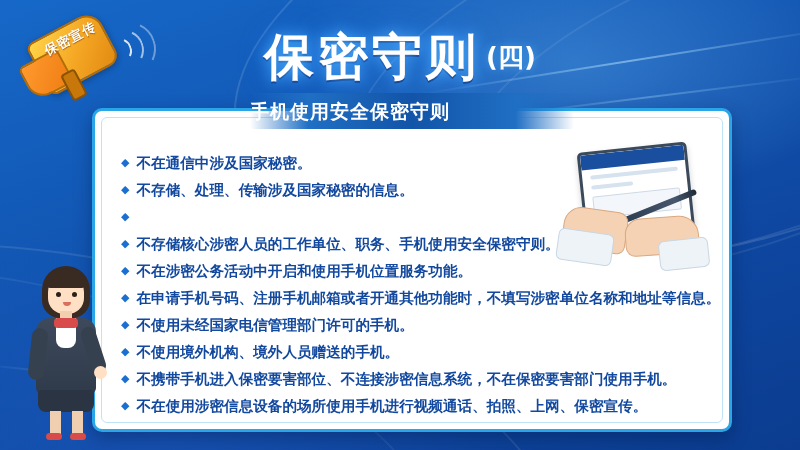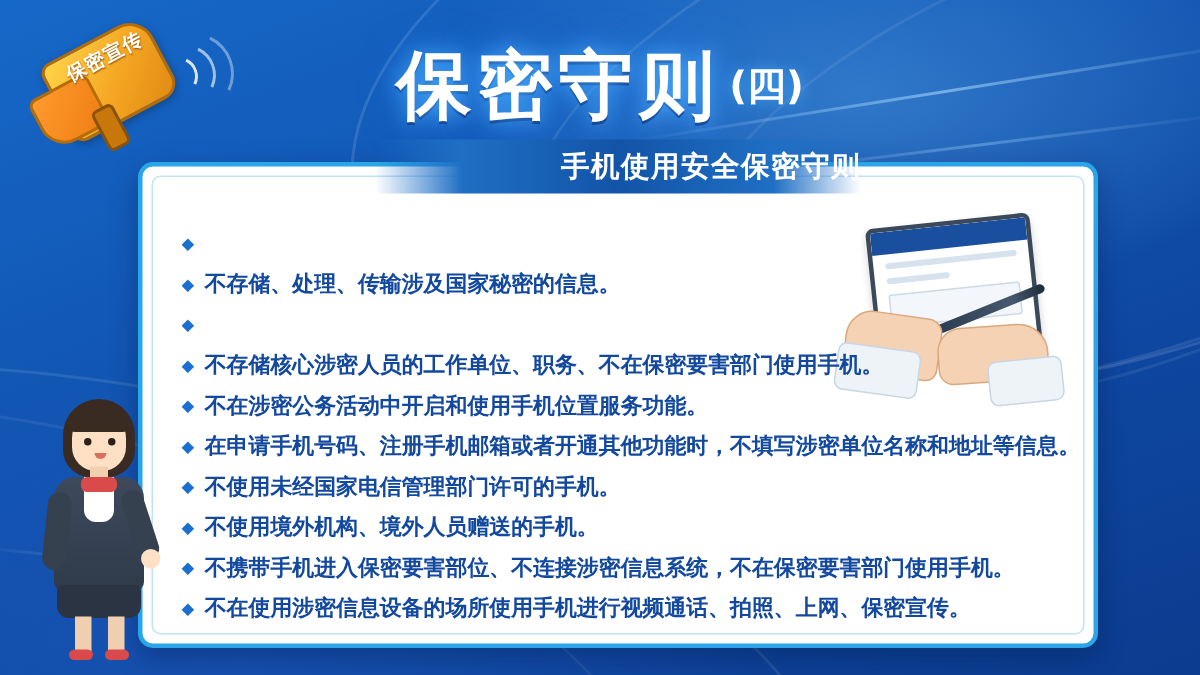--- a/index.html
+++ b/index.html
@@ -165,21 +165,21 @@
     border-radius: 6px;
   }
   .section-title {
     position: absolute;
     left: 50%;
     top: -18px;
     transform: translateX(-50%);
     width: 324px;
     height: 36px;
     line-height: 36px;
-    text-align: right;
+    text-align: left;
     color: #ffffff;
     font-family: "DejaVu Sans", "Liberation Sans", sans-serif;
     font-size: 19px;
     font-weight: bold;
     letter-spacing: 1px;
     background: linear-gradient(90deg, rgba(23,96,190,0) 0%, #1f6fc4 18%, #1254a8 50%, #1f6fc4 82%, rgba(23,96,190,0) 100%);
     border-radius: 4px;
   }
   .rules {
     position: absolute;
@@ -358,31 +358,32 @@
       <div class="pen"></div>
       <div class="hand hand-l"></div>
       <div class="hand hand-r"></div>
       <div class="sleeve sleeve-l"></div>
       <div class="sleeve sleeve-r"></div>
     </div>
 
     <ul class="rules">
       <li class="rule">
         <span class="bullet">◆</span>
+        <span>不在通信中涉及国家秘密。</span>
       </li>
       <li class="rule">
         <span class="bullet">◆</span>
         <span>不存储、处理、传输涉及国家秘密的信息。</span>
       </li>
       <li class="rule">
         <span class="bullet">◆</span>
       </li>
       <li class="rule">
         <span class="bullet">◆</span>
-        <span>不存储核心涉密人员的工作单位、职务、不在保密要害部门使用手机。</span>
+        <span>不存储核心涉密人员的工作单位、职务、手机使用安全保密守则。</span>
       </li>
       <li class="rule">
         <span class="bullet">◆</span>
         <span>不在涉密公务活动中开启和使用手机位置服务功能。</span>
       </li>
       <li class="rule">
         <span class="bullet">◆</span>
         <span>在申请手机号码、注册手机邮箱或者开通其他功能时，不填写涉密单位名称和地址等信息。</span>
       </li>
       <li class="rule">

